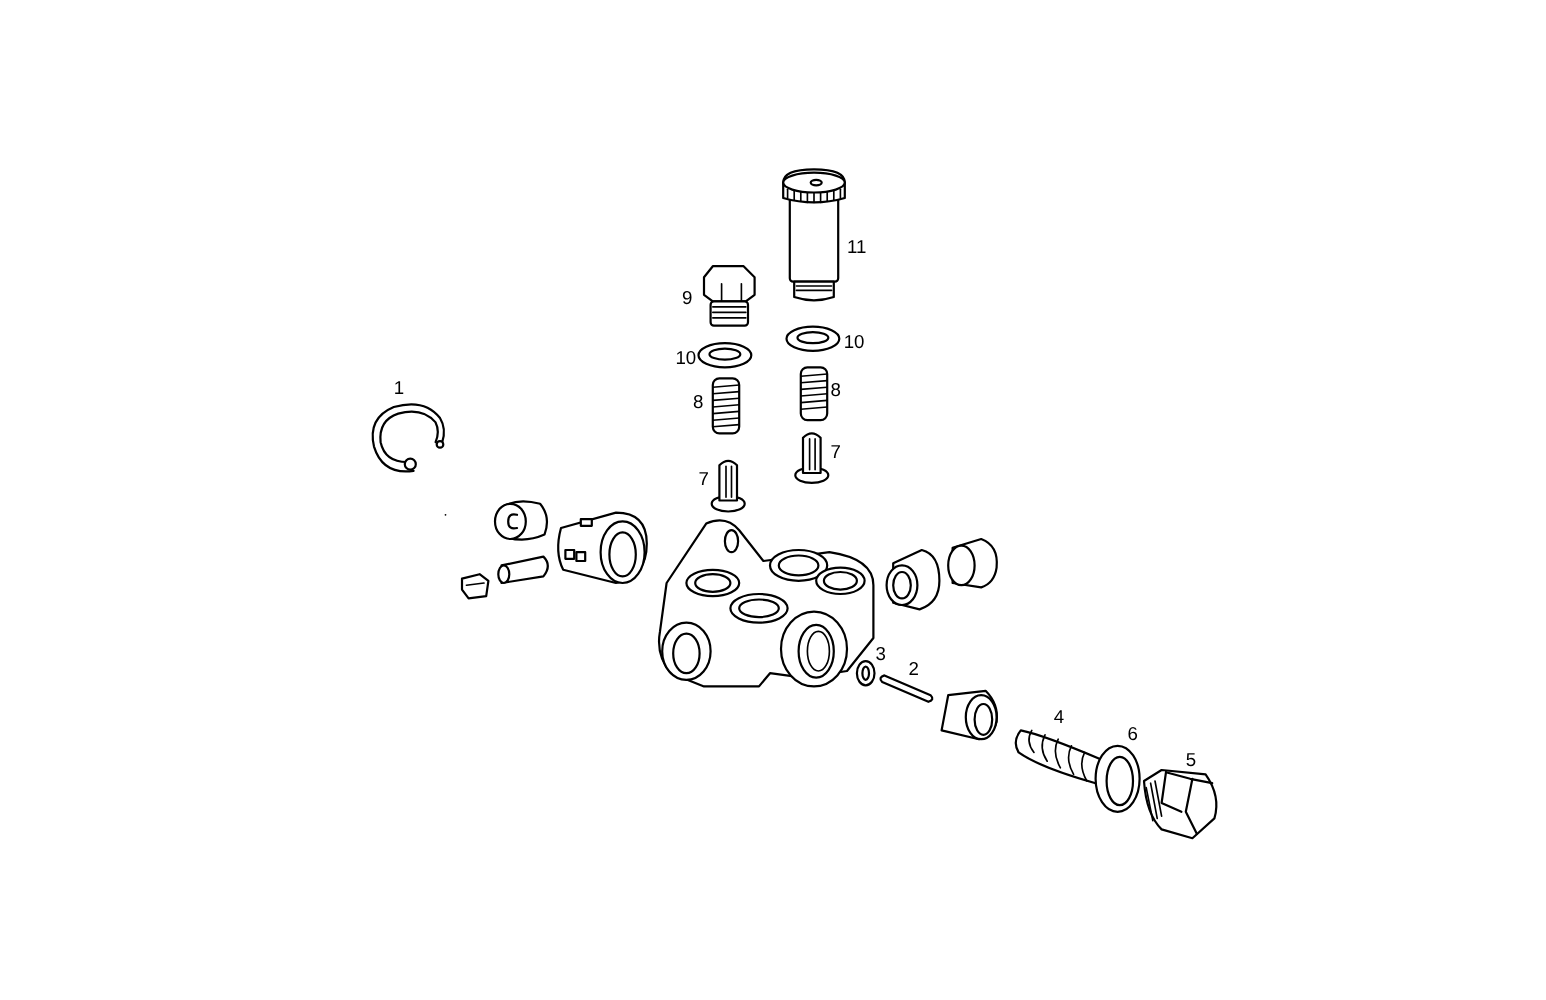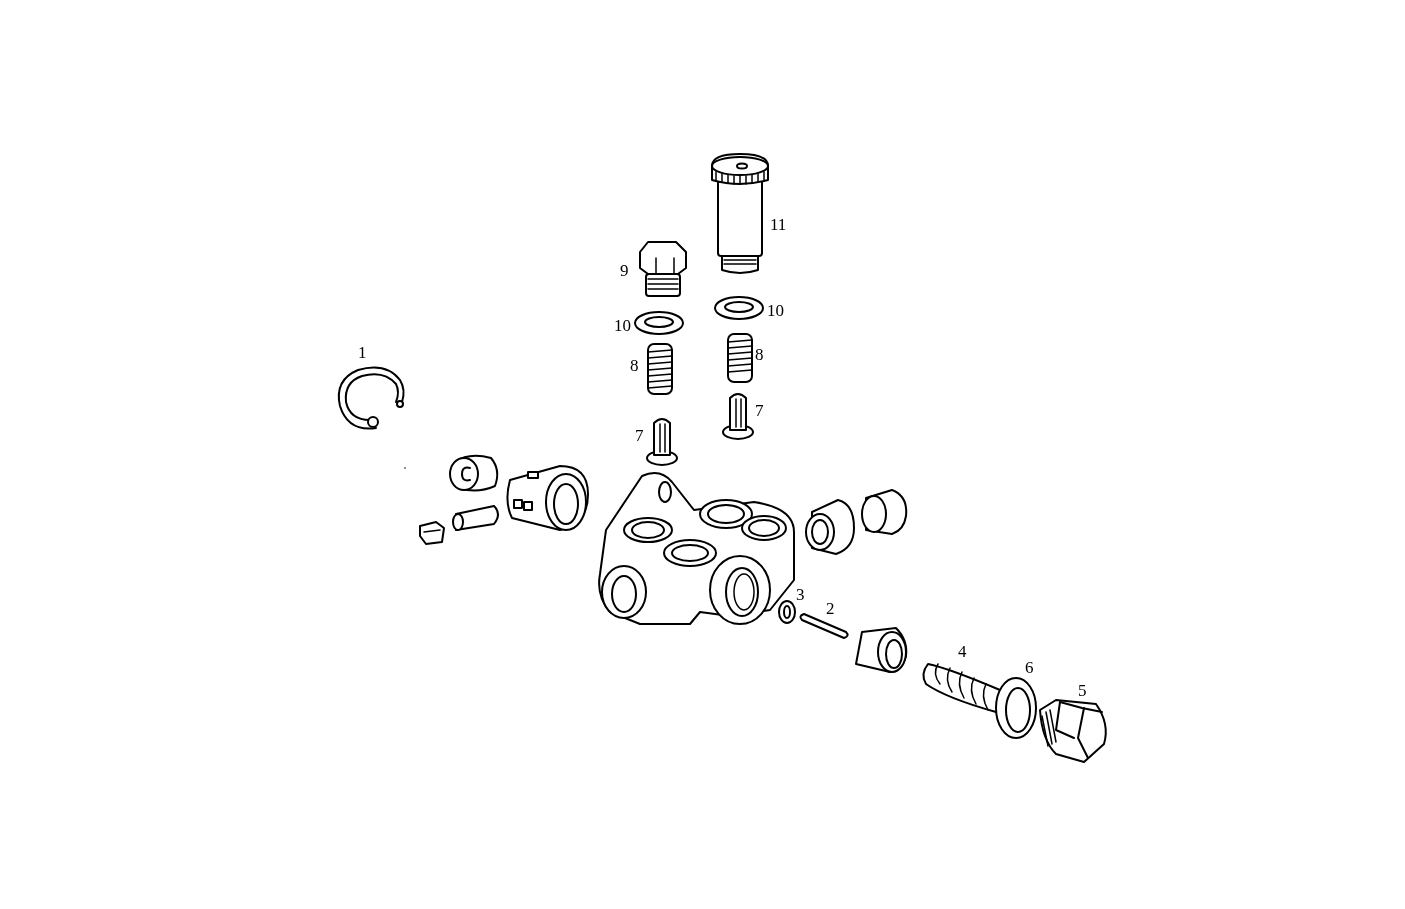--- a/index.html
+++ b/index.html
@@ -1,21 +1,21 @@
 <!DOCTYPE html>
 <html><head>
 <meta charset="utf-8">
 <style>
   html, body { margin:0; padding:0; background:#ffffff; }
   body { width:1405px; height:909px; position:relative; overflow:hidden; font-family:"Liberation Sans", sans-serif; }
   #canvas { position:absolute; left:0; top:0; width:1405px; height:909px; }
   svg .ln { fill:#fff; stroke:#000; stroke-width:2; stroke-linejoin:round; stroke-linecap:round; }
   svg .th { fill:none; stroke:#000; stroke-width:1.5; stroke-linecap:round; }
   svg .nf { fill:none; stroke:#000; stroke-width:2; stroke-linecap:round; stroke-linejoin:round; }
-  .callout { position:absolute; font-family:Liberation Serif, serif; font-size:17px; color:#000; line-height:1; }
+  .callout { position:absolute; font-family:Liberation Sans, sans-serif; font-size:17px; color:#000; line-height:1; }
 </style>
 </head>
 <body>
 
 <div id="canvas">
 <svg width="1405" height="909" viewBox="0 0 1405 909" xmlns="http://www.w3.org/2000/svg">
 
   <g>
     <rect class="ln" x="718" y="178" width="44" height="78" rx="3"></rect>
     <path class="ln" d="M722 256 h36 v14 q-18 6 -36 0 z"></path>

